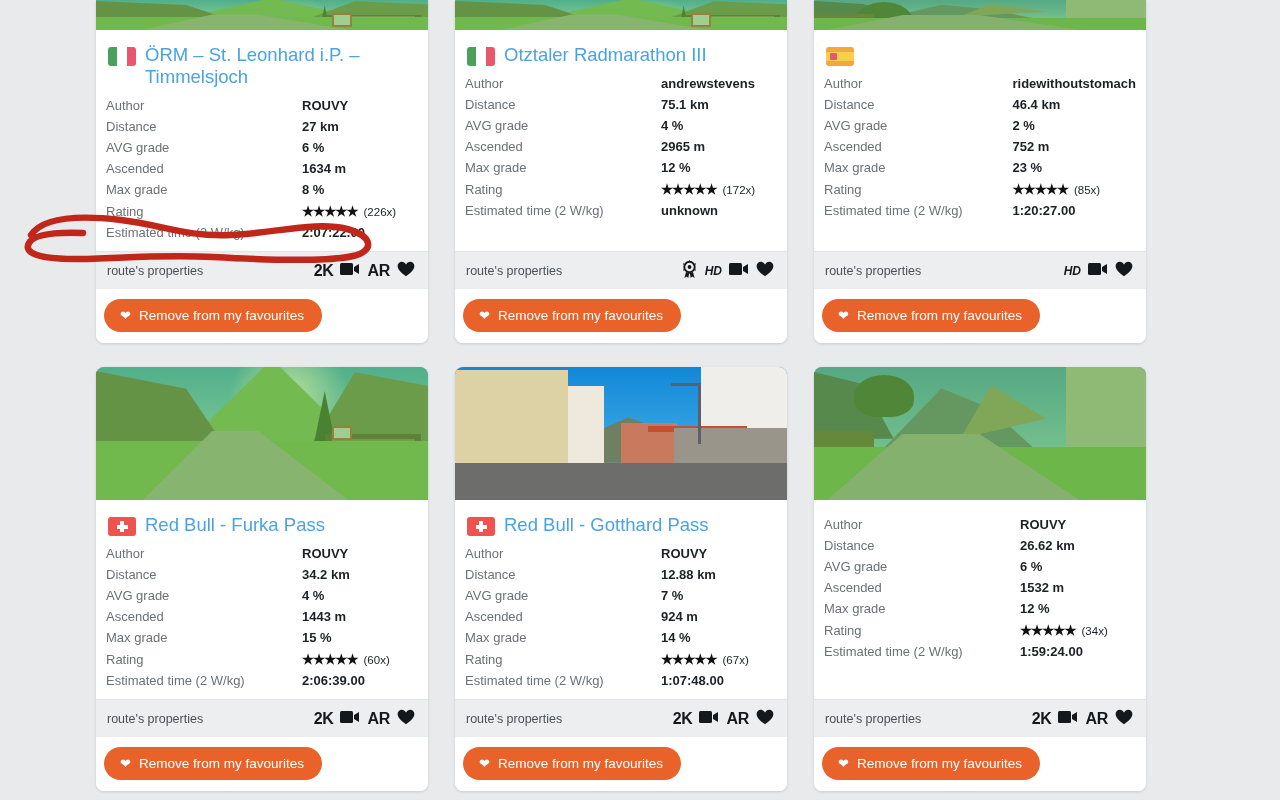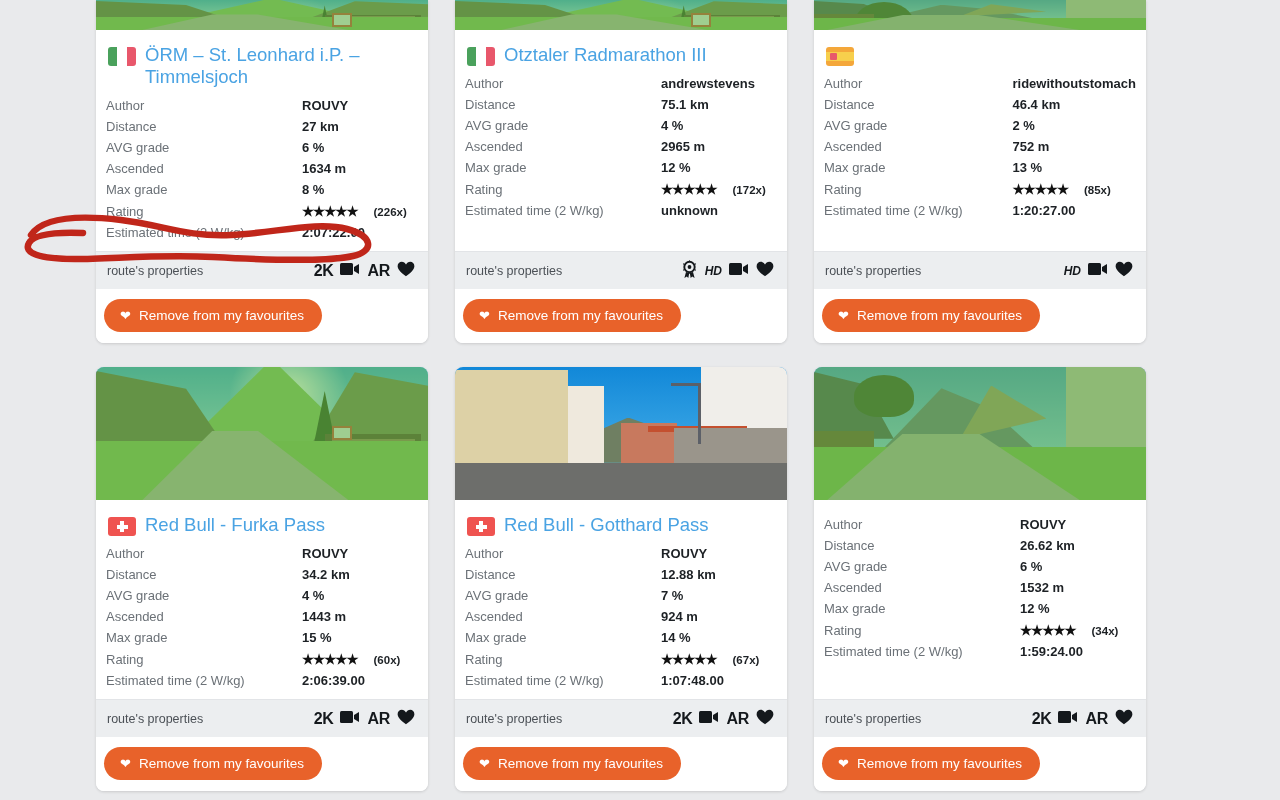--- a/index.html
+++ b/index.html
@@ -107,21 +107,21 @@
   .flag-ch { background: #ef5350; position: relative; }
   .flag-ch::before { content: ""; position: absolute; left: 12px; top: 4px; width: 4px; height: 11px; background:#fff; }
   .flag-ch::after  { content: ""; position: absolute; left: 8.5px; top: 7.5px; width: 11px; height: 4px; background:#fff; }
 
   
   table.attrs { width: 100%; border-collapse: collapse; }
   table.attrs td { font-size: 13px; padding: 3px 0; vertical-align: middle; }
   td.attr-label { color: #6b7177; width: 196px; padding-left: 11px; font-weight: 400; }
   td.attr-value { color: #1d2125; font-weight: bold; }
   .stars { letter-spacing: -1px; color: #111; font-size: 13.5px; }
-  .rating-count { font-size: 11.5px; font-weight: bold; margin-left: 16px; }
+  .rating-count { font-size: 11.5px; font-weight: normal; margin-left: 6px; }
 
   
   .props {
     background: #eceef0; border-top: 1px solid #e2e4e7;
     display: flex; align-items: center; justify-content: space-between;
     padding: 10px 13px 10px 11px; height: 38px;
   }
   .props-label { font-size: 12.5px; color: #4b5056; }
   .props-icons { display: flex; align-items: center; gap: 7px; color: #14181c; }
   .badge-text { font-size: 16px; font-weight: bold; letter-spacing: -.3px; }
@@ -325,21 +325,21 @@
             <tr class="">
               <td class="attr-label">AVG grade</td>
               <td class="attr-value"><span>2 %</span></td>
             </tr>
             <tr class="">
               <td class="attr-label">Ascended</td>
               <td class="attr-value"><span>752 m</span></td>
             </tr>
             <tr class="">
               <td class="attr-label">Max grade</td>
-              <td class="attr-value"><span>13 %</span></td>
+              <td class="attr-value"><span>23 %</span></td>
             </tr>
             <tr class="">
               <td class="attr-label">Rating</td>
               <td class="attr-value"><span class="stars">★★★★★</span><span class="rating-count">(85x)</span></td>
             </tr>
             <tr class="">
               <td class="attr-label">Estimated time (2 W/kg)</td>
               <td class="attr-value"><span>1:20:27.00</span></td>
             </tr>
           </tbody>

